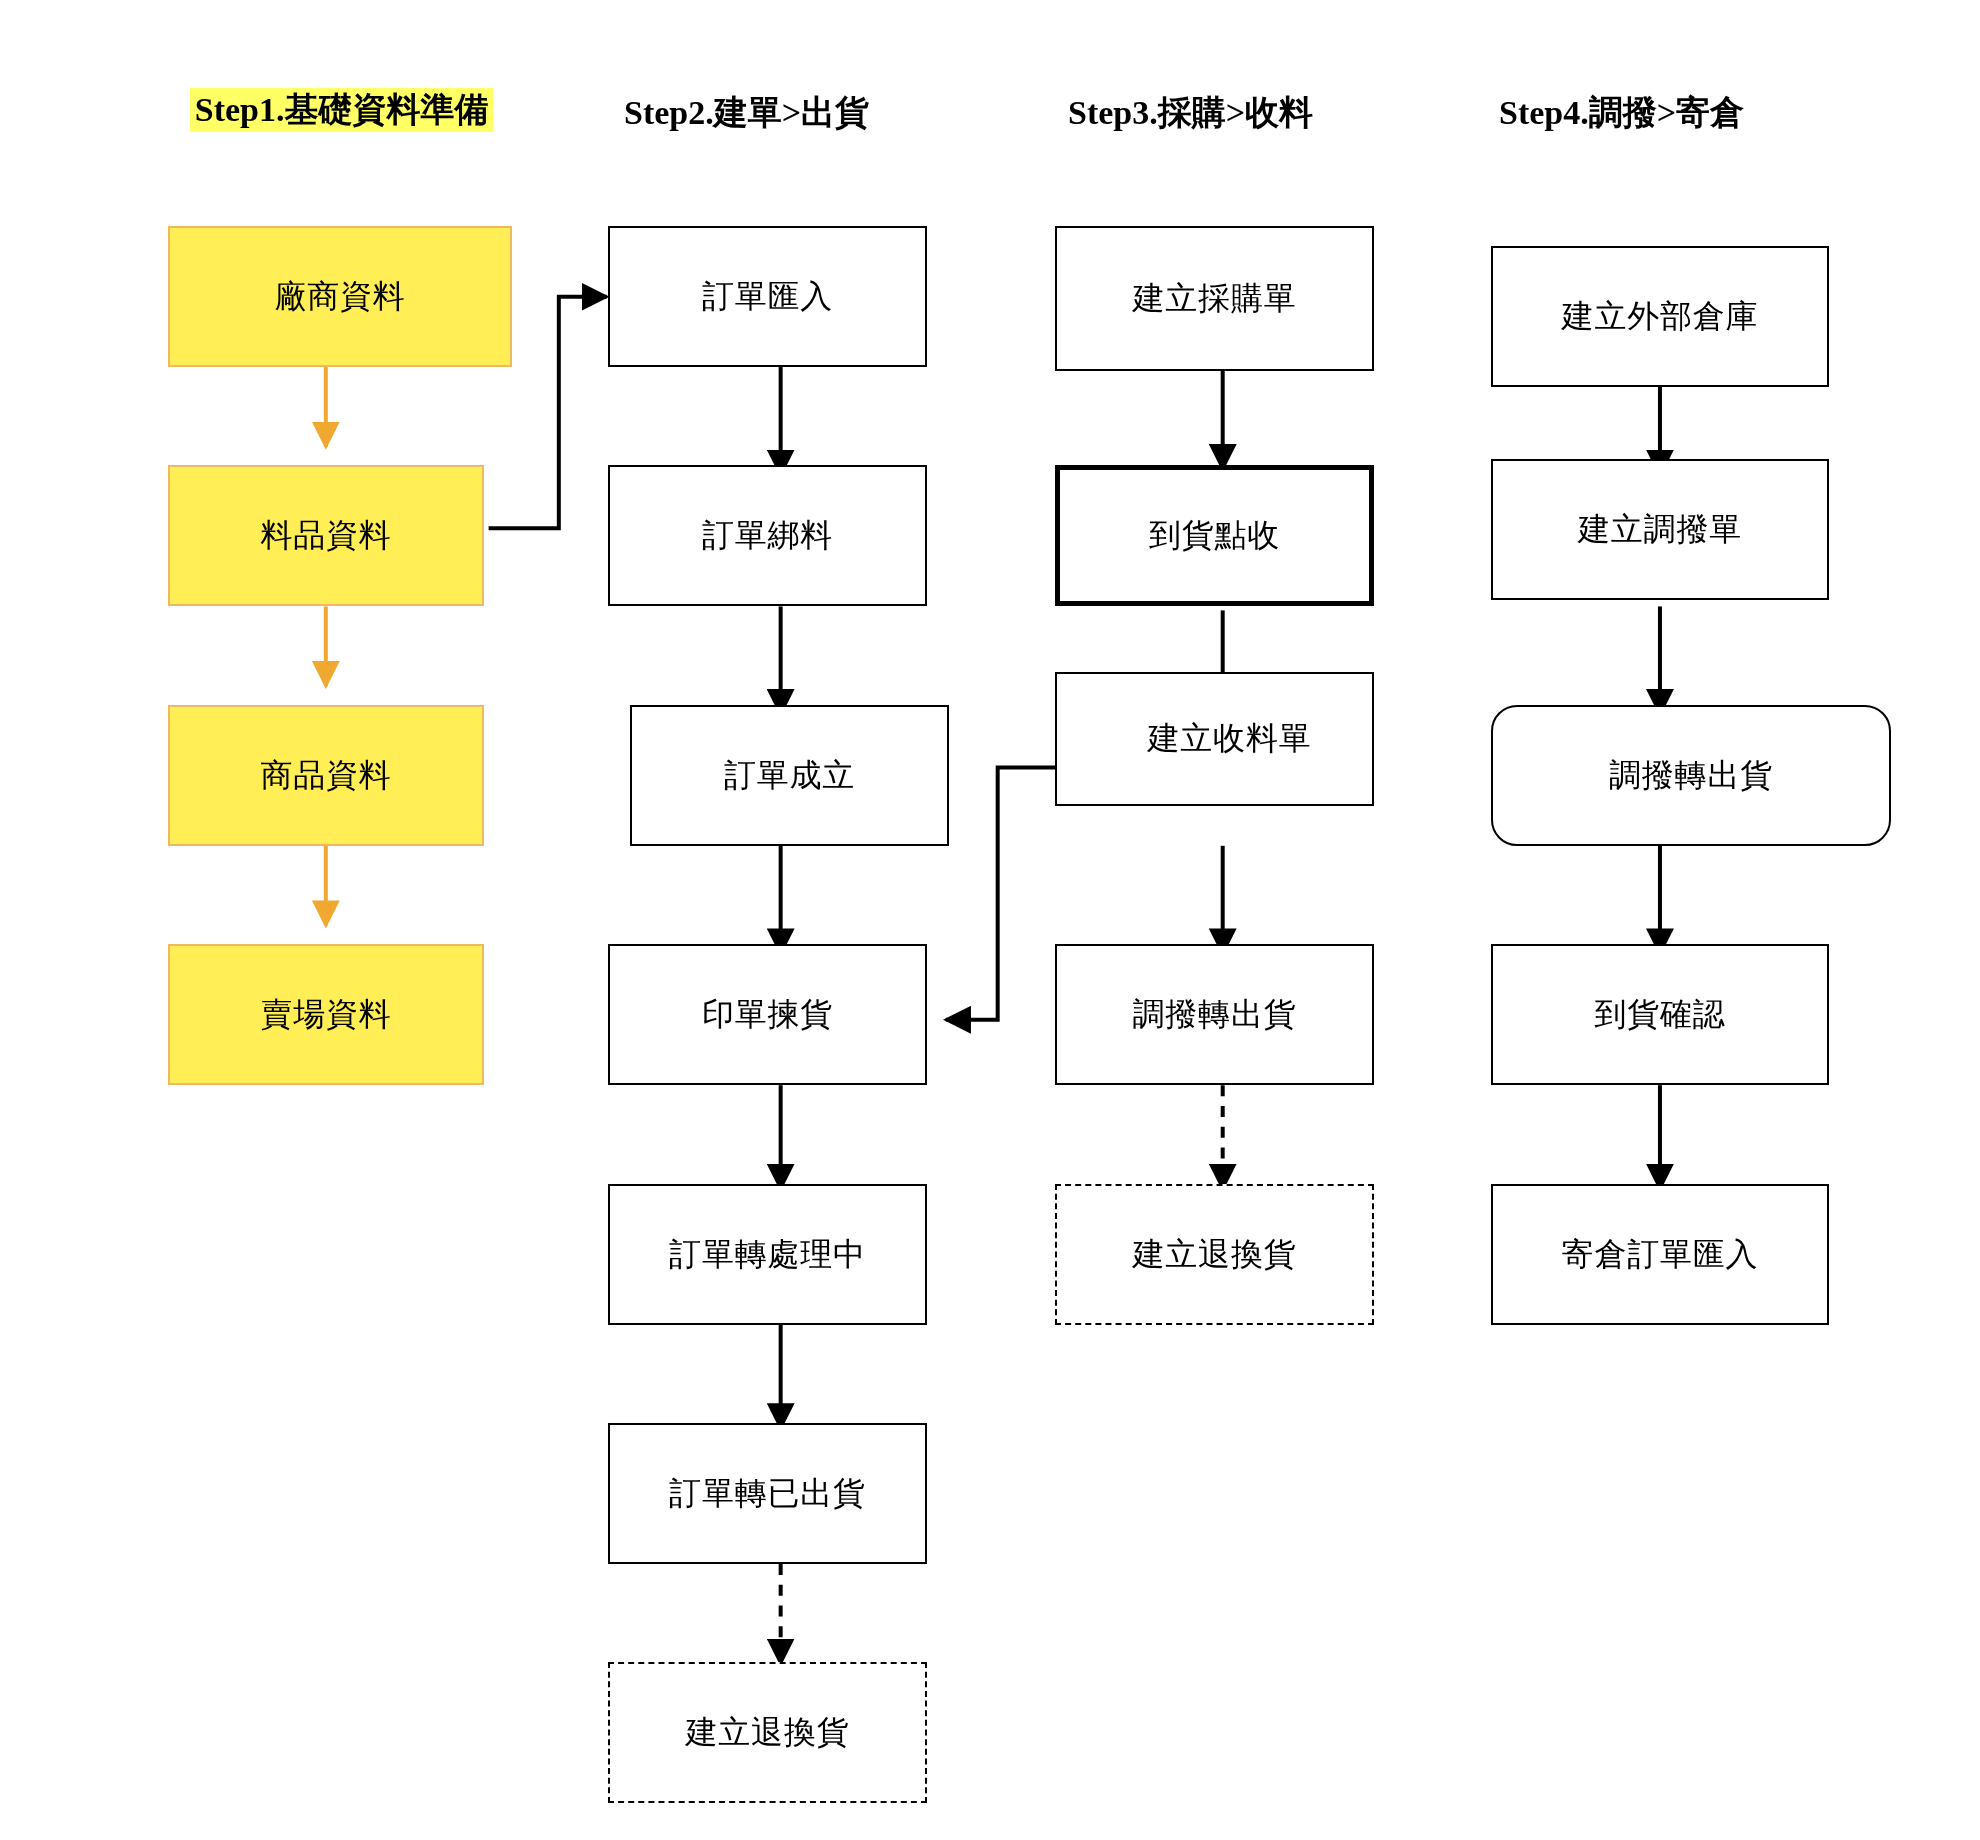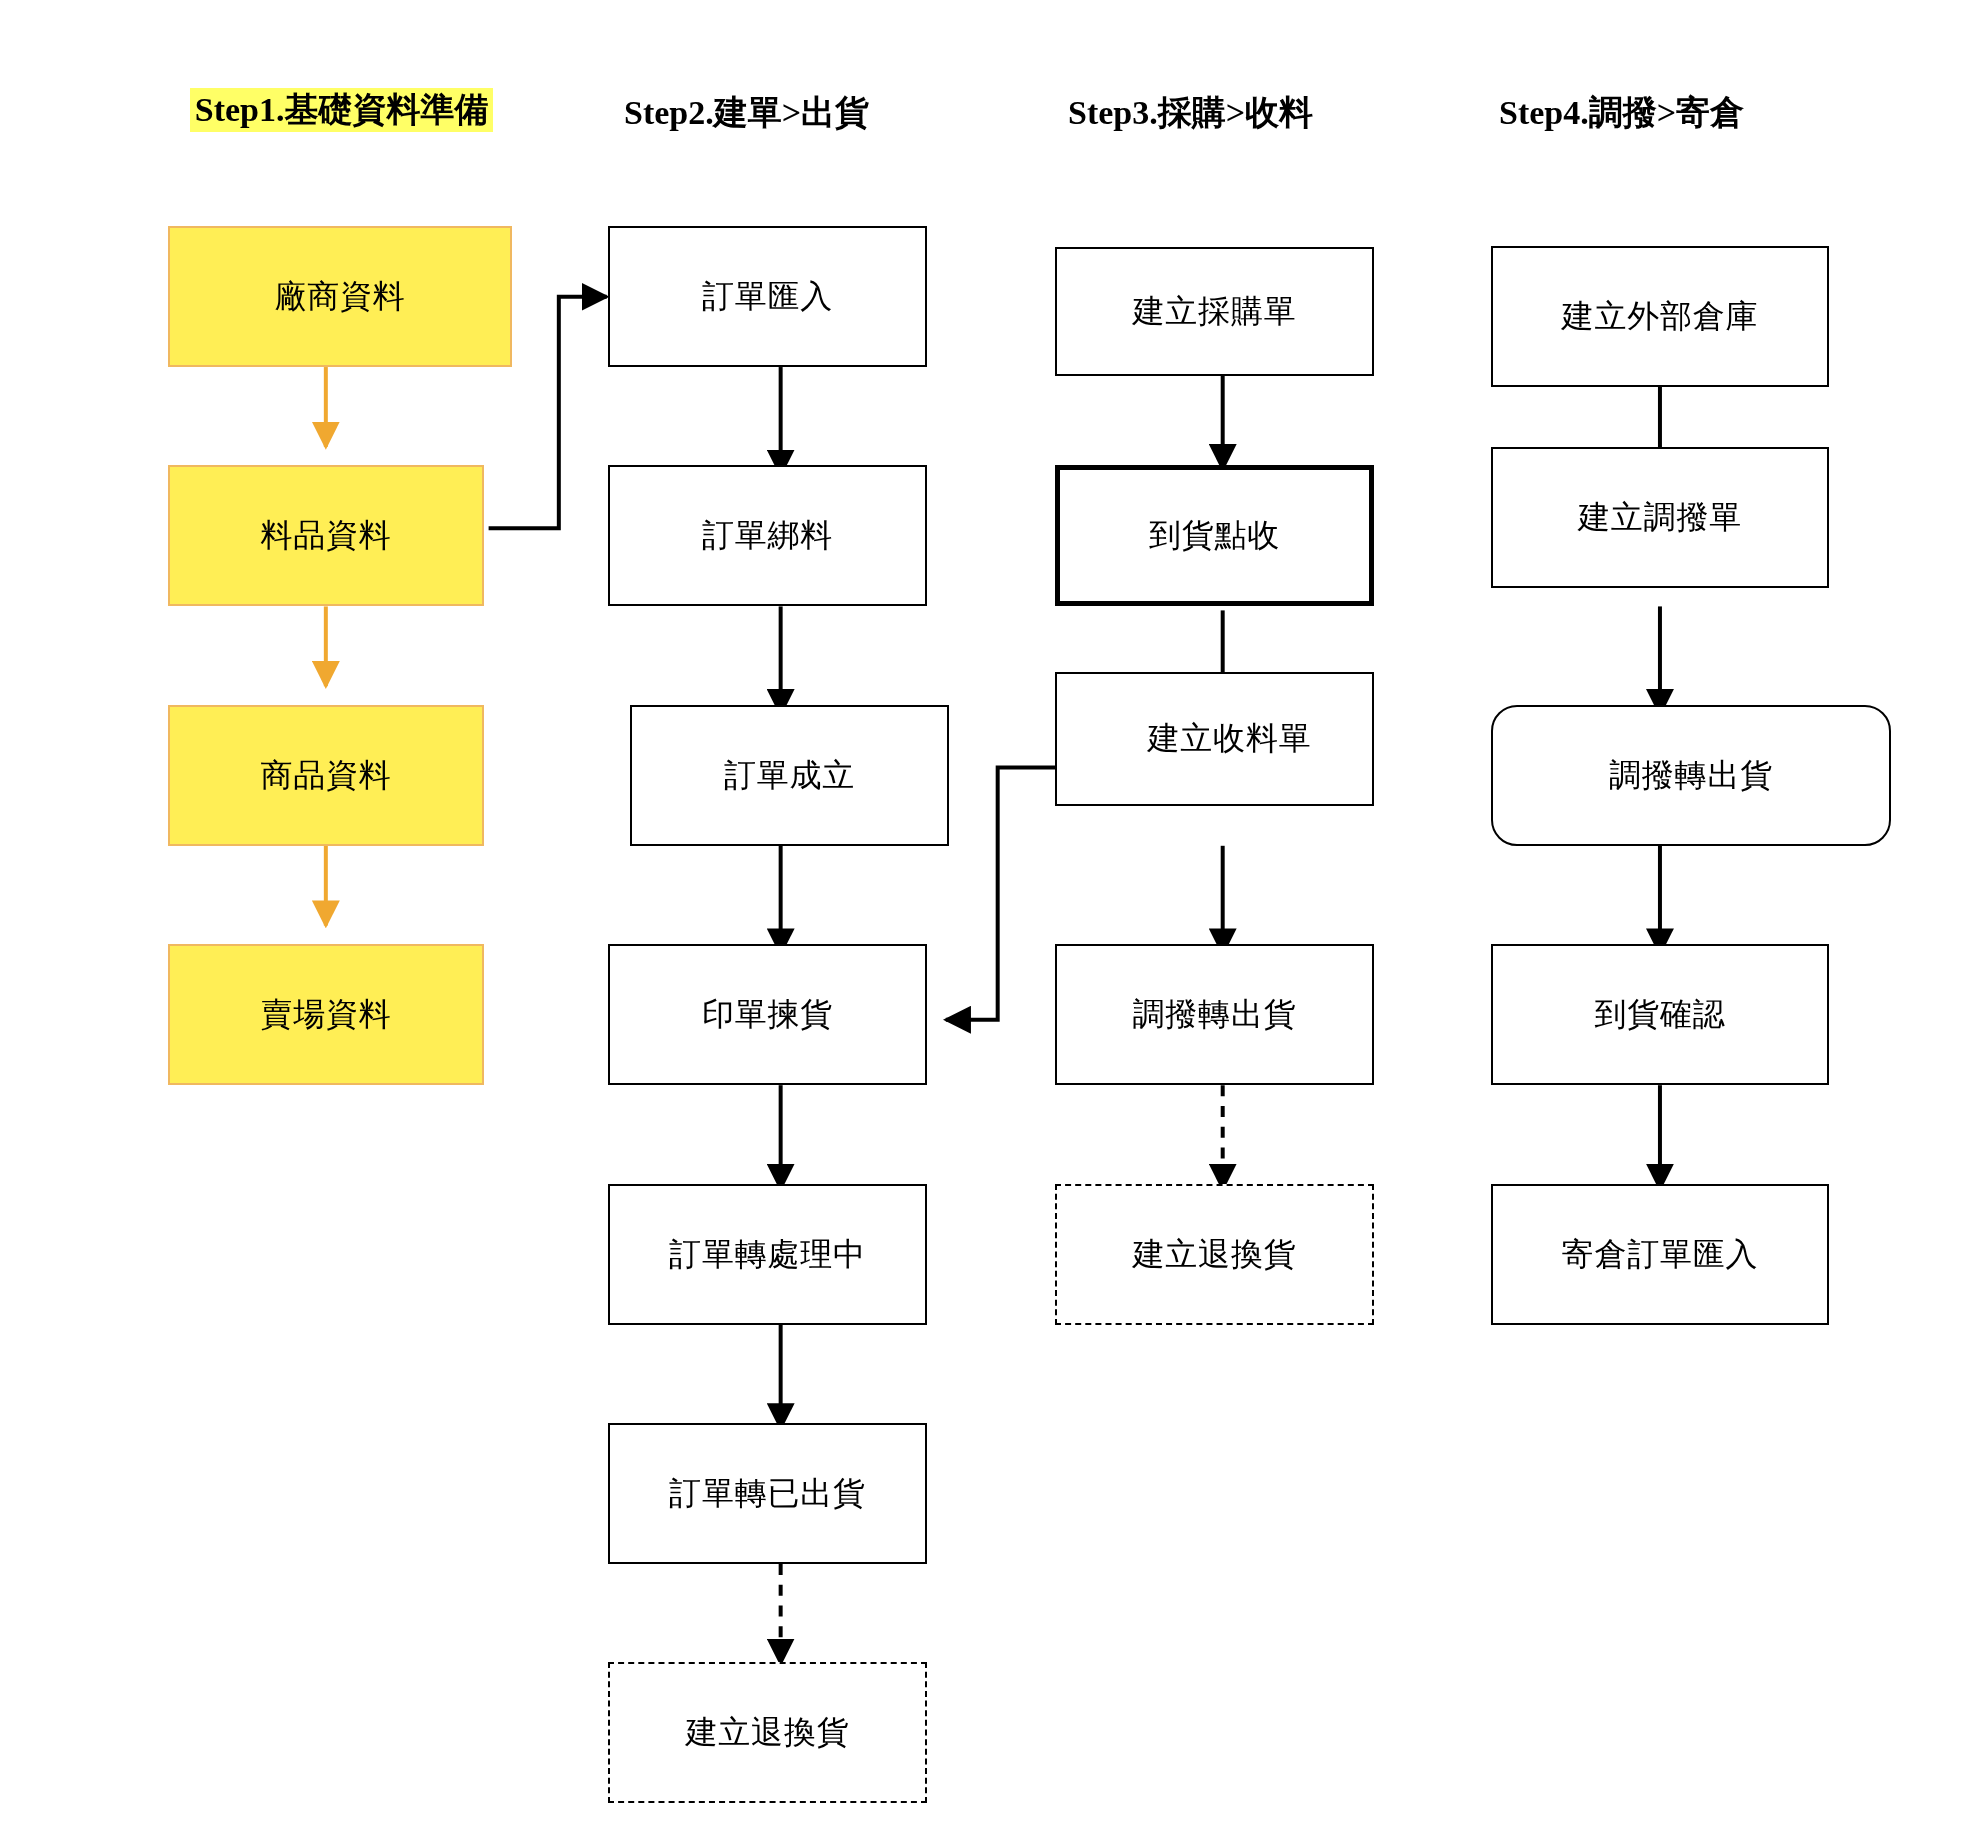--- a/index.html
+++ b/index.html
@@ -153,26 +153,26 @@
   <div class="node yellow" style="left:168px; top:944px; width:316px; height:141px;">賣場資料</div>
 
   <div class="node" style="left:608px; top:226px; width:319px; height:141px;">訂單匯入</div>
   <div class="node" style="left:608px; top:465px; width:319px; height:141px;">訂單綁料</div>
   <div class="node" style="left:608px; top:705px; width:319px; height:141px;margin-left:22px;">訂單成立</div>
   <div class="node" style="left:608px; top:944px; width:319px; height:141px;">印單揀貨</div>
   <div class="node" style="left:608px; top:1184px; width:319px; height:141px;">訂單轉處理中</div>
   <div class="node" style="left:608px; top:1423px; width:319px; height:141px;">訂單轉已出貨</div>
   <div class="node dashed" style="left:608px; top:1662px; width:319px; height:141px;">建立退換貨</div>
 
-  <div class="node" style="left:1055px; top:226px; width:319px; height:129px;margin-top:21px;">建立採購單</div>
+  <div class="node" style="left:1055px; top:226px; width:319px; height:145px;">建立採購單</div>
   <div class="node thick" style="left:1055px; top:465px; width:319px; height:141px;">到貨點收</div>
   <div class="node" style="left:1055px; top:672px; width:319px; height:134px;padding-left:30px;">建立收料單</div>
   <div class="node" style="left:1055px; top:944px; width:319px; height:141px;">調撥轉出貨</div>
   <div class="node dashed" style="left:1055px; top:1184px; width:319px; height:141px;">建立退換貨</div>
 
   <div class="node" style="left:1491px; top:226px; width:338px; height:141px;margin-top:20px;">建立外部倉庫</div>
-  <div class="node" style="left:1491px; top:447px; width:338px; height:141px;">建立調撥單</div>
+  <div class="node" style="left:1491px; top:459px; width:338px; height:141px;">建立調撥單</div>
   <div class="node" style="left:1491px; top:705px; width:400px; height:141px;border-radius:26px;">調撥轉出貨</div>
   <div class="node" style="left:1491px; top:944px; width:338px; height:141px;">到貨確認</div>
   <div class="node" style="left:1491px; top:1184px; width:338px; height:141px;">寄倉訂單匯入</div>
 
 </div>
 
 
 </body></html>

